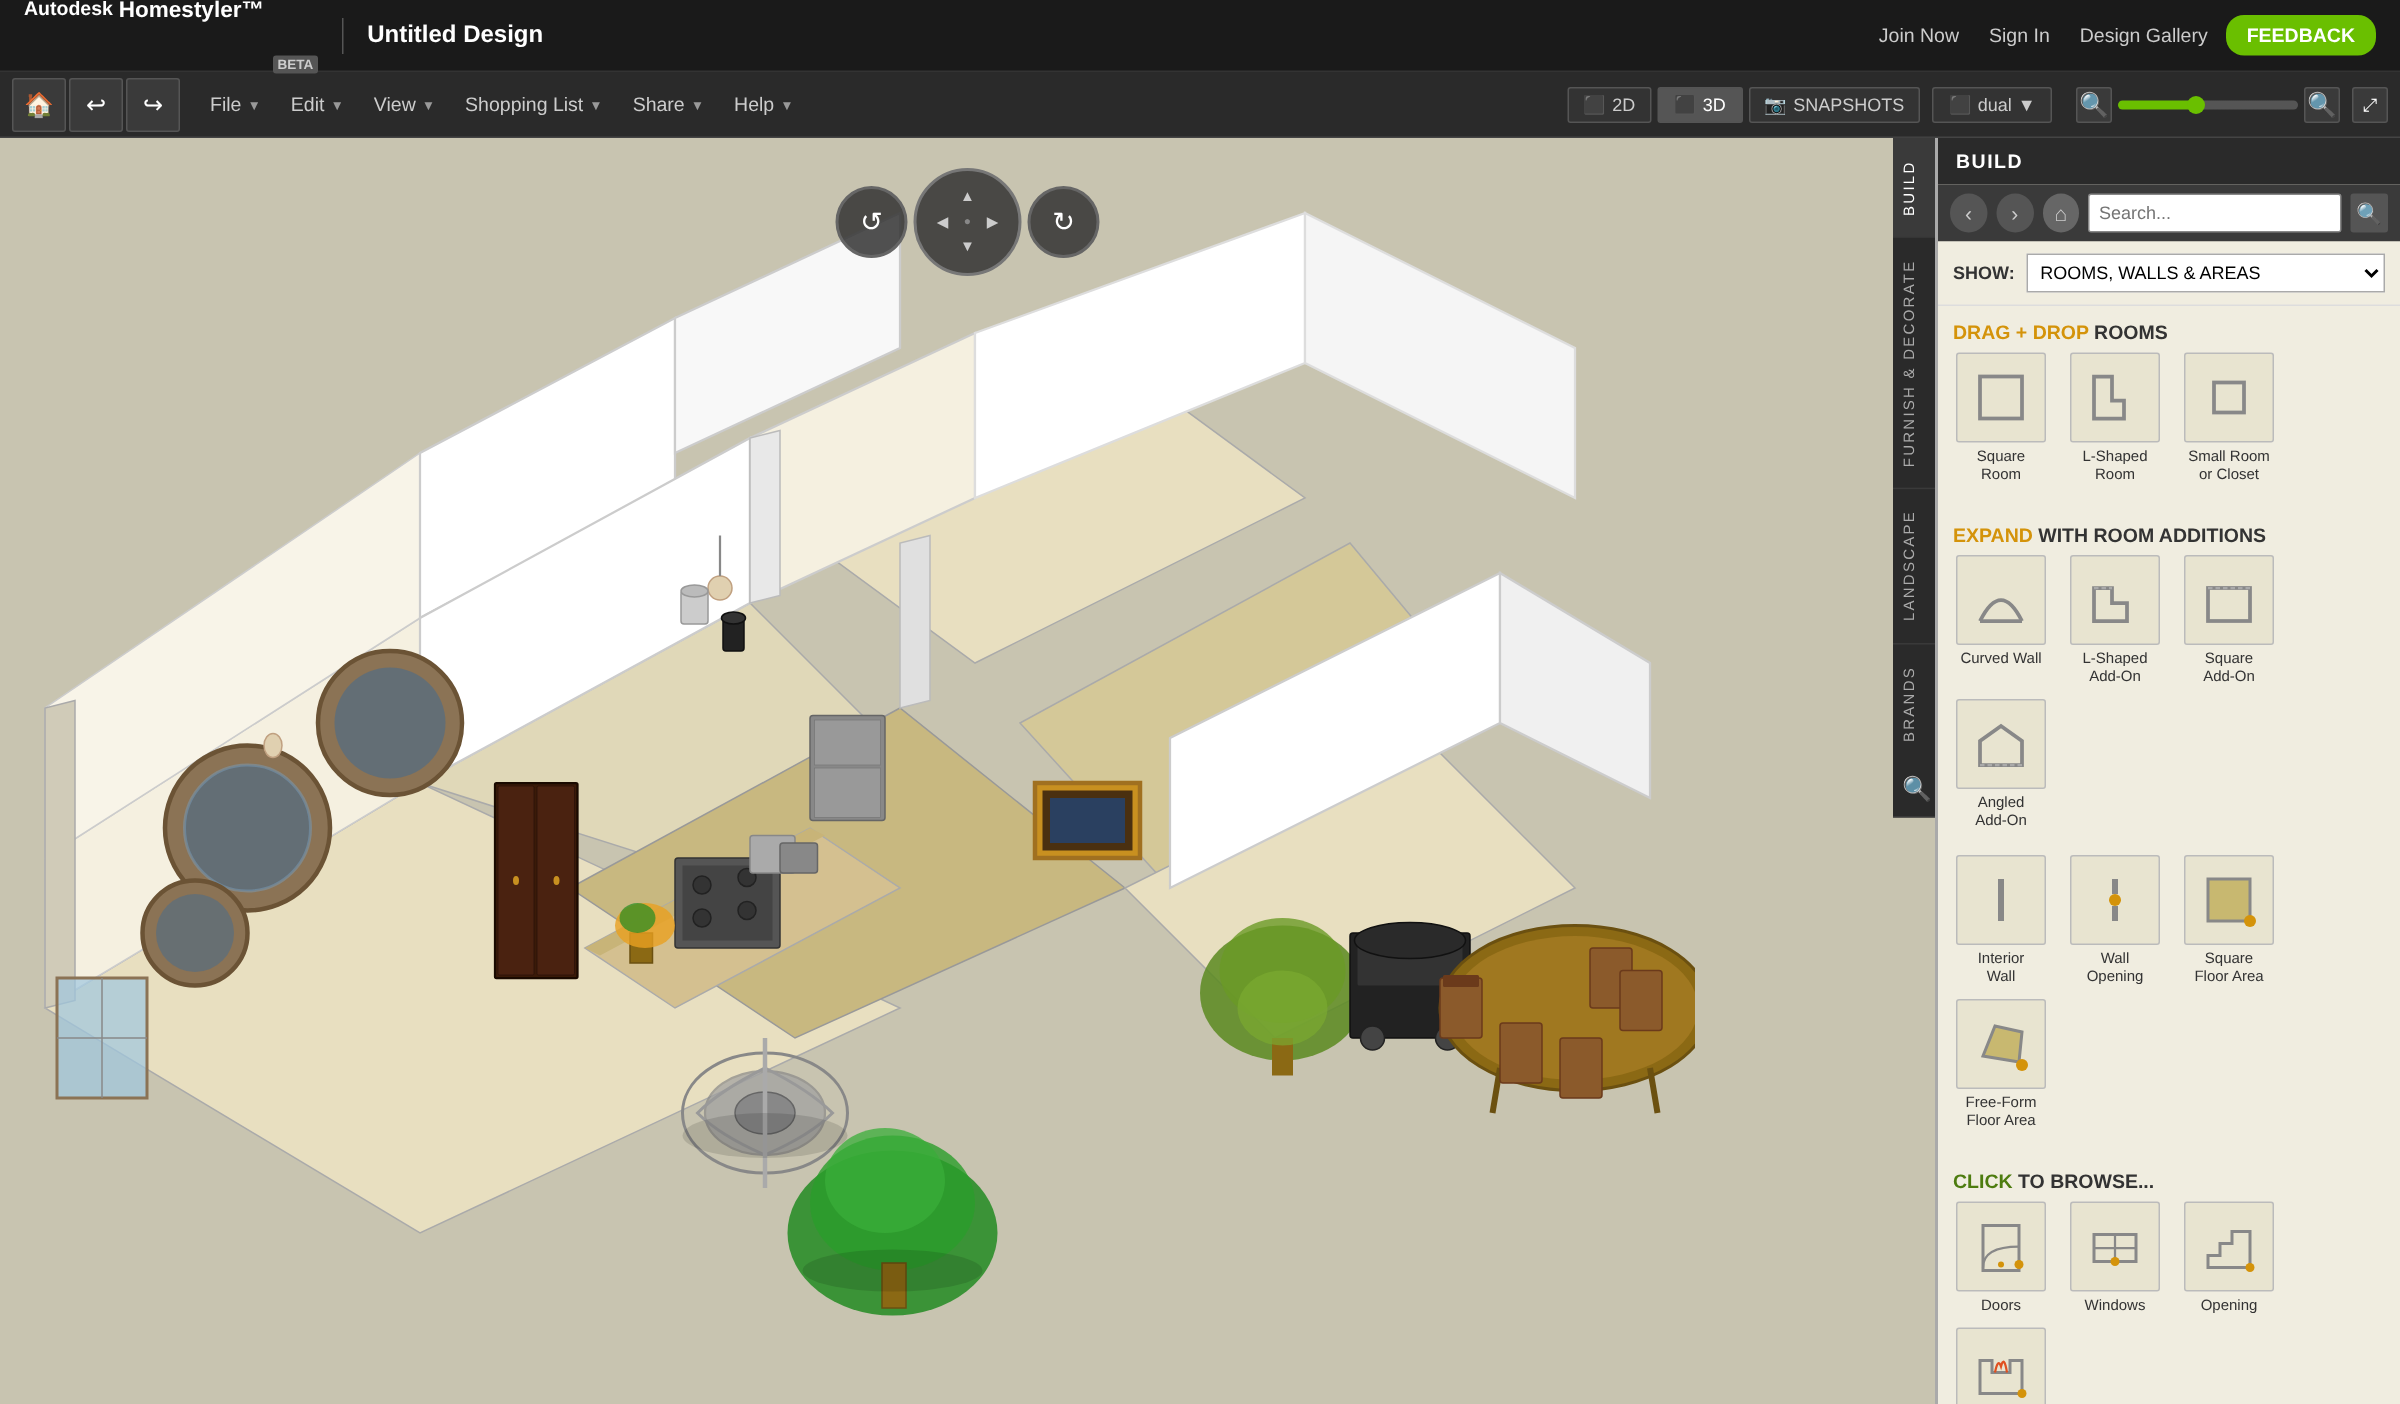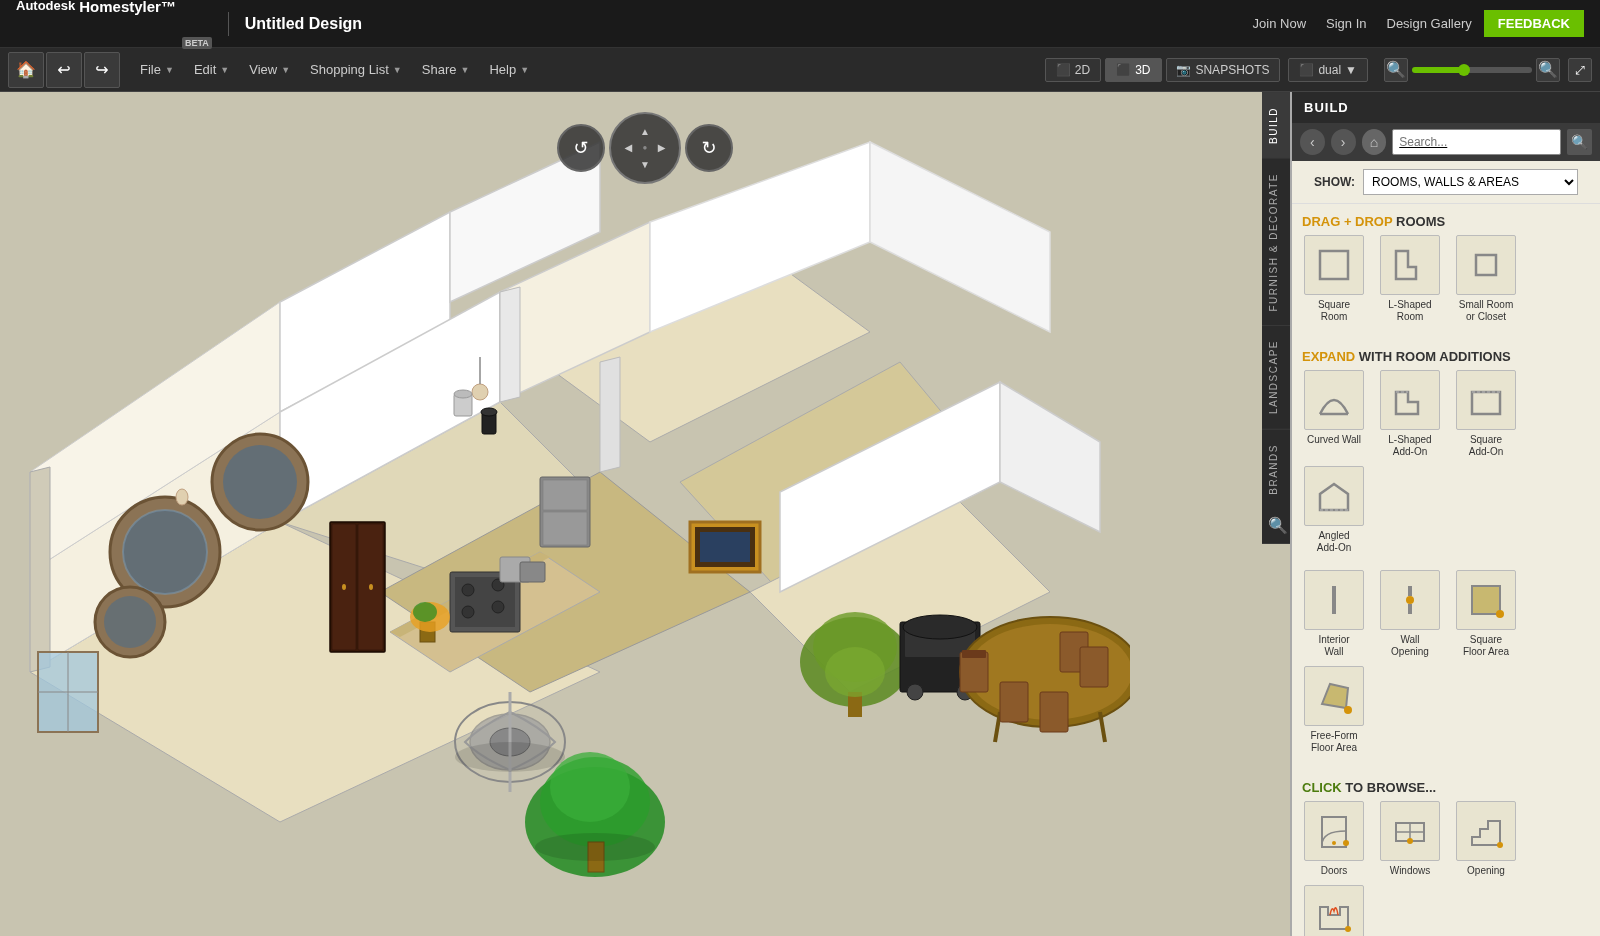--- a/index.html
+++ b/index.html
@@ -18,21 +18,21 @@
     #topbar .logo span.homestyler { color: #fff; font-size: 15px; font-weight: bold; }
     #topbar .logo span.beta { background: #555; color: #ccc; font-size: 9px; padding: 1px 3px; border-radius: 2px; margin-left: 2px; vertical-align: super; margin-top: 39px; }
     #topbar .divider { width: 1px; height: 24px; background: #555; margin: 0 16px; }
     #topbar .design-title { color: #fff; font-size: 16px; font-weight: bold; }
     #topbar .spacer { flex: 1; }
     #topbar .top-links { display: flex; gap: 20px; align-items: flex-end; }
     #topbar .top-links a { color: #ccc; font-size: 13px; text-decoration: none; cursor: pointer; }
     #topbar .feedback-btn {
       background: #6abf00; color: #fff; border: none;
       padding: 6px 14px; font-size: 13px; font-weight: bold;
-      cursor: pointer; border-radius: 0;
+      cursor: pointer; border-radius: 12px;
     }
 
     
     #menubar {
       width: 100%; height: 44px;
       background: #2a2a2a;
       display: flex; align-items: center;
       padding: 0 8px;
       gap: 0;
       border-bottom: 1px solid #444;
@@ -190,34 +190,33 @@
       border-radius: 50%;
       color: #ccc; font-size: 14px;
       cursor: pointer; display: flex; align-items: center; justify-content: center;
     }
     .panel-nav-btn.home { background: #666; }
     .panel-search {
       flex: 1; height: 26px;
       background: #fff; border: 1px solid #888;
       padding: 0 6px; font-size: 12px;
       border-radius: 2px;
-      text-decoration: underline;
     }
     .panel-search-btn {
       width: 26px; height: 26px;
       background: #555; border: none;
       color: #fff; font-size: 14px;
       cursor: pointer; display: flex; align-items: center; justify-content: center;
       border-radius: 2px;
     }
 
     
     .show-row {
       display: flex; align-items: center;
-      padding: 8px 22px; gap: 8px;
+      padding: 8px 10px; gap: 8px;
       background: #f0ede0;
       border-bottom: 1px solid #ddd;
     }
     .show-label { font-size: 12px; font-weight: bold; color: #333; }
     .show-select {
       flex: 1; height: 26px;
       border: 1px solid #aaa;
       background: #fff;
       font-size: 12px; padding: 0 4px;
       cursor: pointer;

